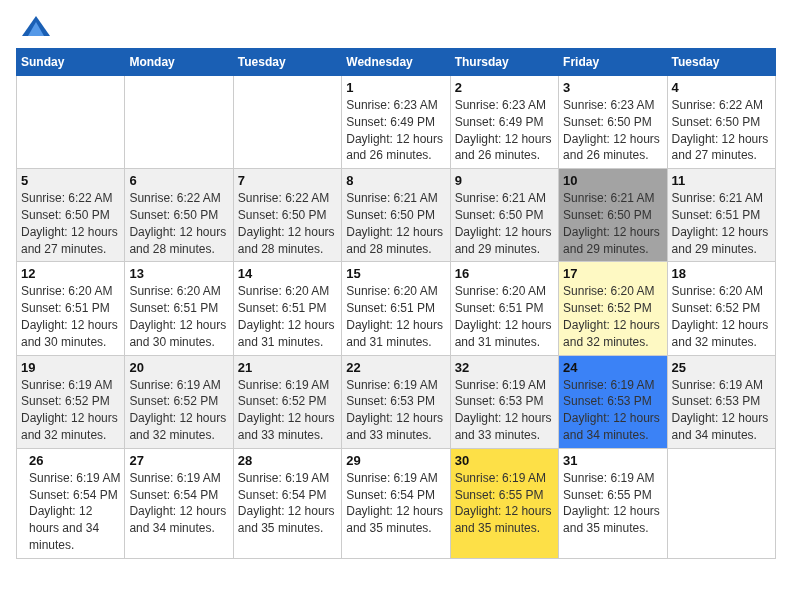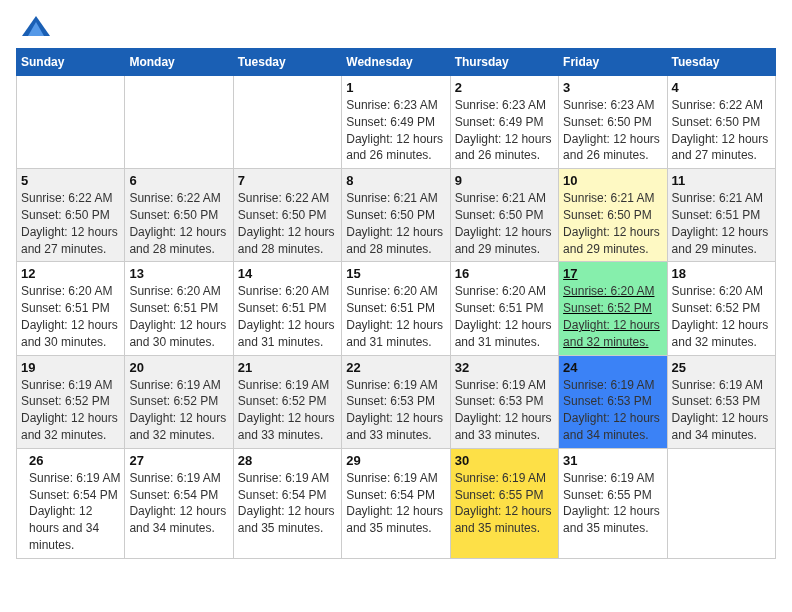--- a/index.html
+++ b/index.html
@@ -175,21 +175,21 @@
           <div class="day-info" style="white-space: pre-line;">Sunrise: 6:21 AM
 Sunset: 6:50 PM
 Daylight: 12 hours and 28 minutes.</div>
         </td>
         <td style="background-color: rgb(240, 240, 240);">
           <div class="day-number">9</div>
           <div class="day-info" style="white-space: pre-line;">Sunrise: 6:21 AM
 Sunset: 6:50 PM
 Daylight: 12 hours and 29 minutes.</div>
         </td>
-        <td style="background-color: #fef9c3;">
+        <td style="background-color: #a3a3a3;">
           <div class="day-number">10</div>
           <div class="day-info" style="white-space: pre-line;">Sunrise: 6:21 AM
 Sunset: 6:50 PM
 Daylight: 12 hours and 29 minutes.</div>
         </td>
         <td style="background-color: rgb(240, 240, 240);">
           <div class="day-number">11</div>
           <div class="day-info" style="white-space: pre-line;">Sunrise: 6:21 AM
 Sunset: 6:51 PM
 Daylight: 12 hours and 29 minutes.</div>
@@ -219,21 +219,21 @@
           <div class="day-info" style="white-space: pre-line;">Sunrise: 6:20 AM
 Sunset: 6:51 PM
 Daylight: 12 hours and 31 minutes.</div>
         </td>
         <td style="background-color: rgb(255, 255, 255);">
           <div class="day-number">16</div>
           <div class="day-info" style="white-space: pre-line;">Sunrise: 6:20 AM
 Sunset: 6:51 PM
 Daylight: 12 hours and 31 minutes.</div>
         </td>
-        <td style="background-color: #86efac; text-decoration: underline;">
+        <td style="background-color: #fef9c3;">
           <div class="day-number">17</div>
           <div class="day-info" style="white-space: pre-line;">Sunrise: 6:20 AM
 Sunset: 6:52 PM
 Daylight: 12 hours and 32 minutes.</div>
         </td>
         <td style="background-color: rgb(255, 255, 255); margin-top: 20px;">
           <div class="day-number">18</div>
           <div class="day-info" style="white-space: pre-line;">Sunrise: 6:20 AM
 Sunset: 6:52 PM
 Daylight: 12 hours and 32 minutes.</div>

